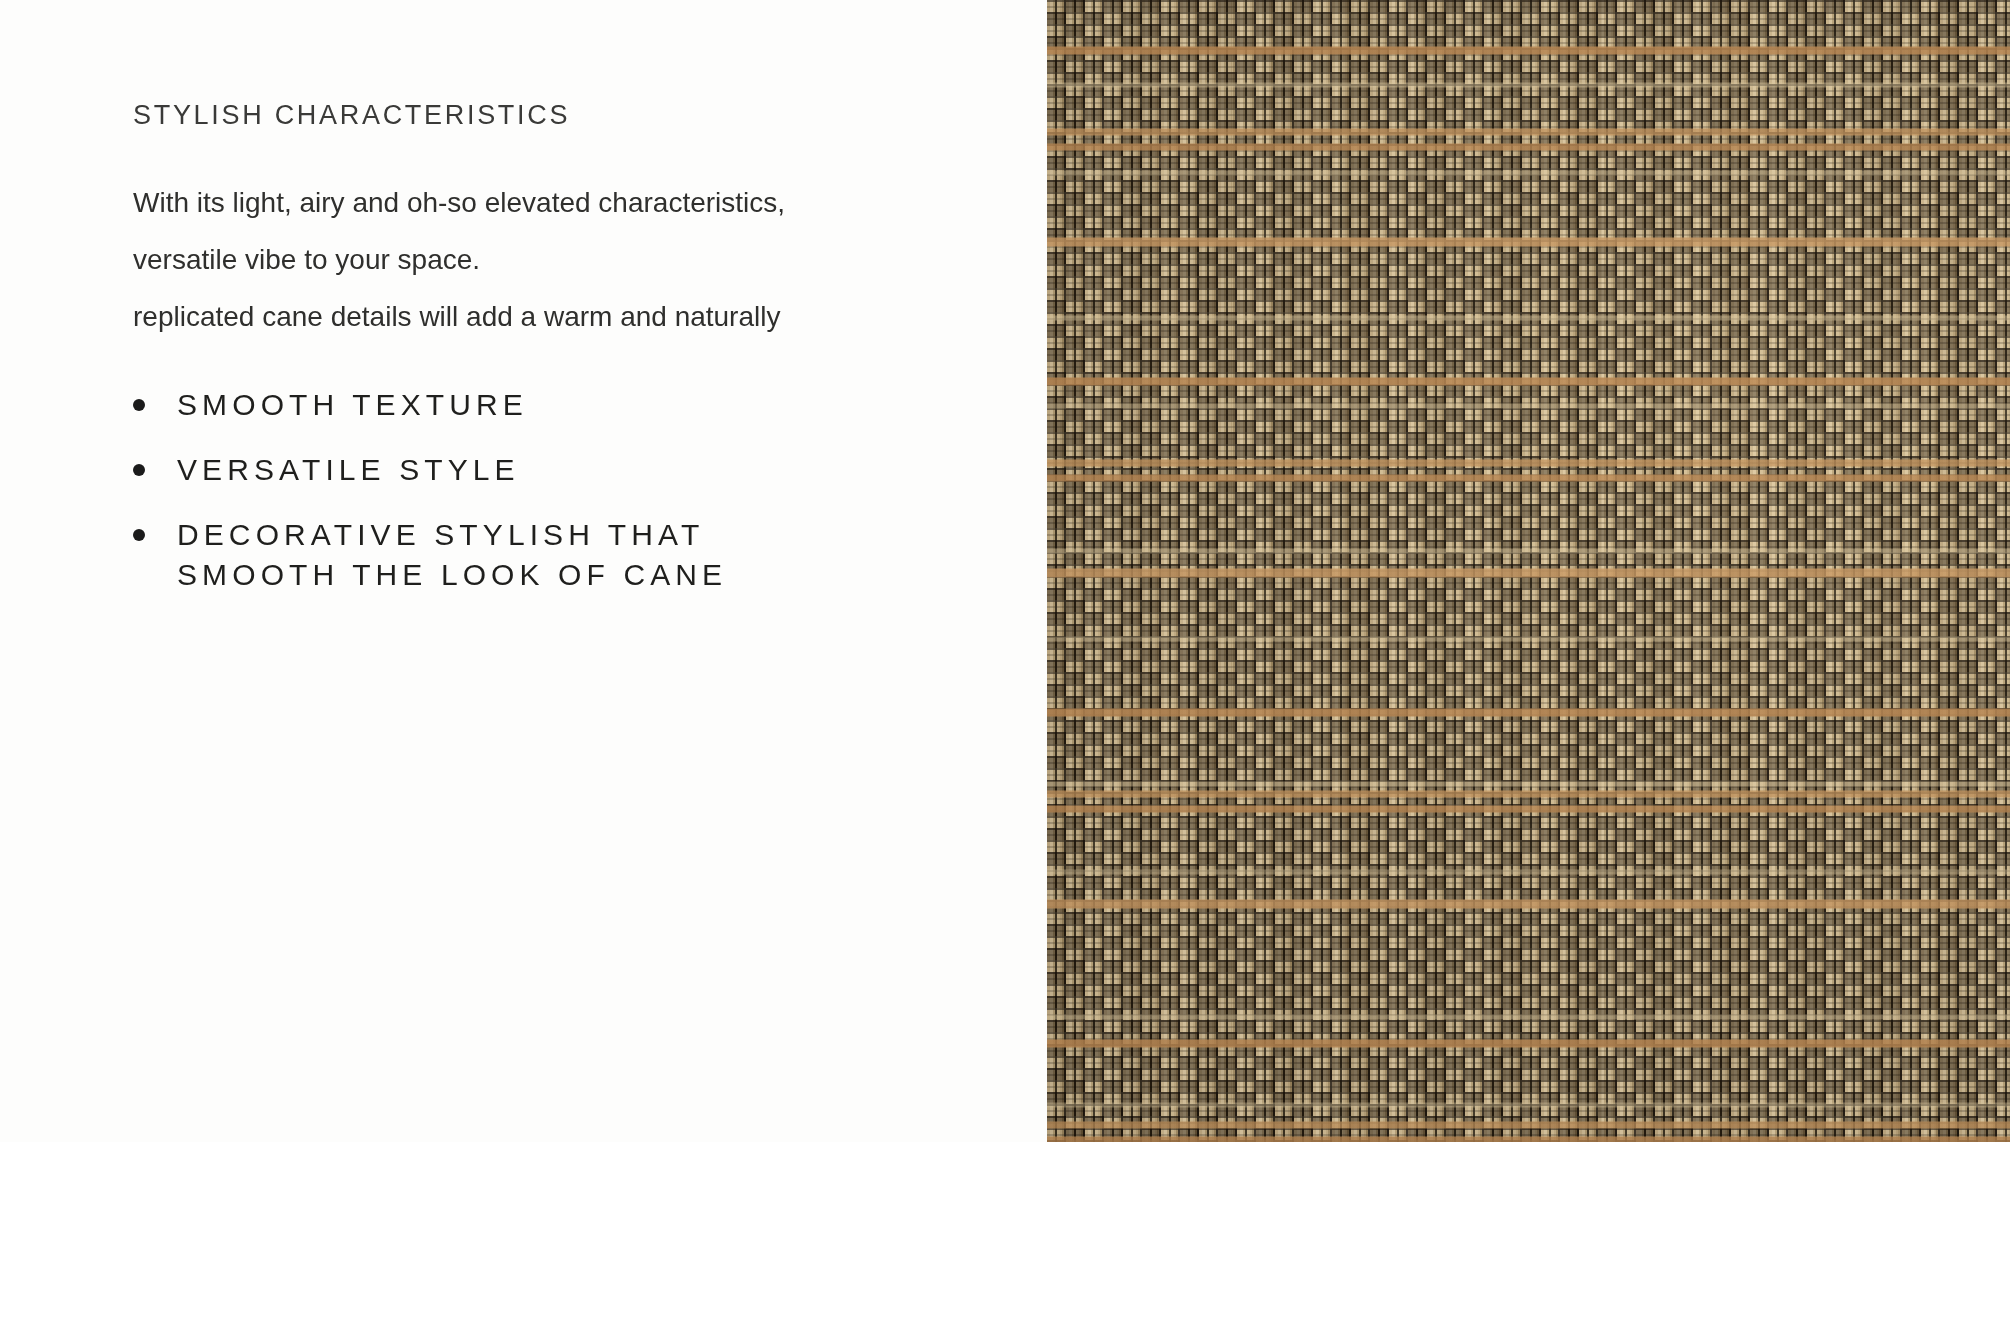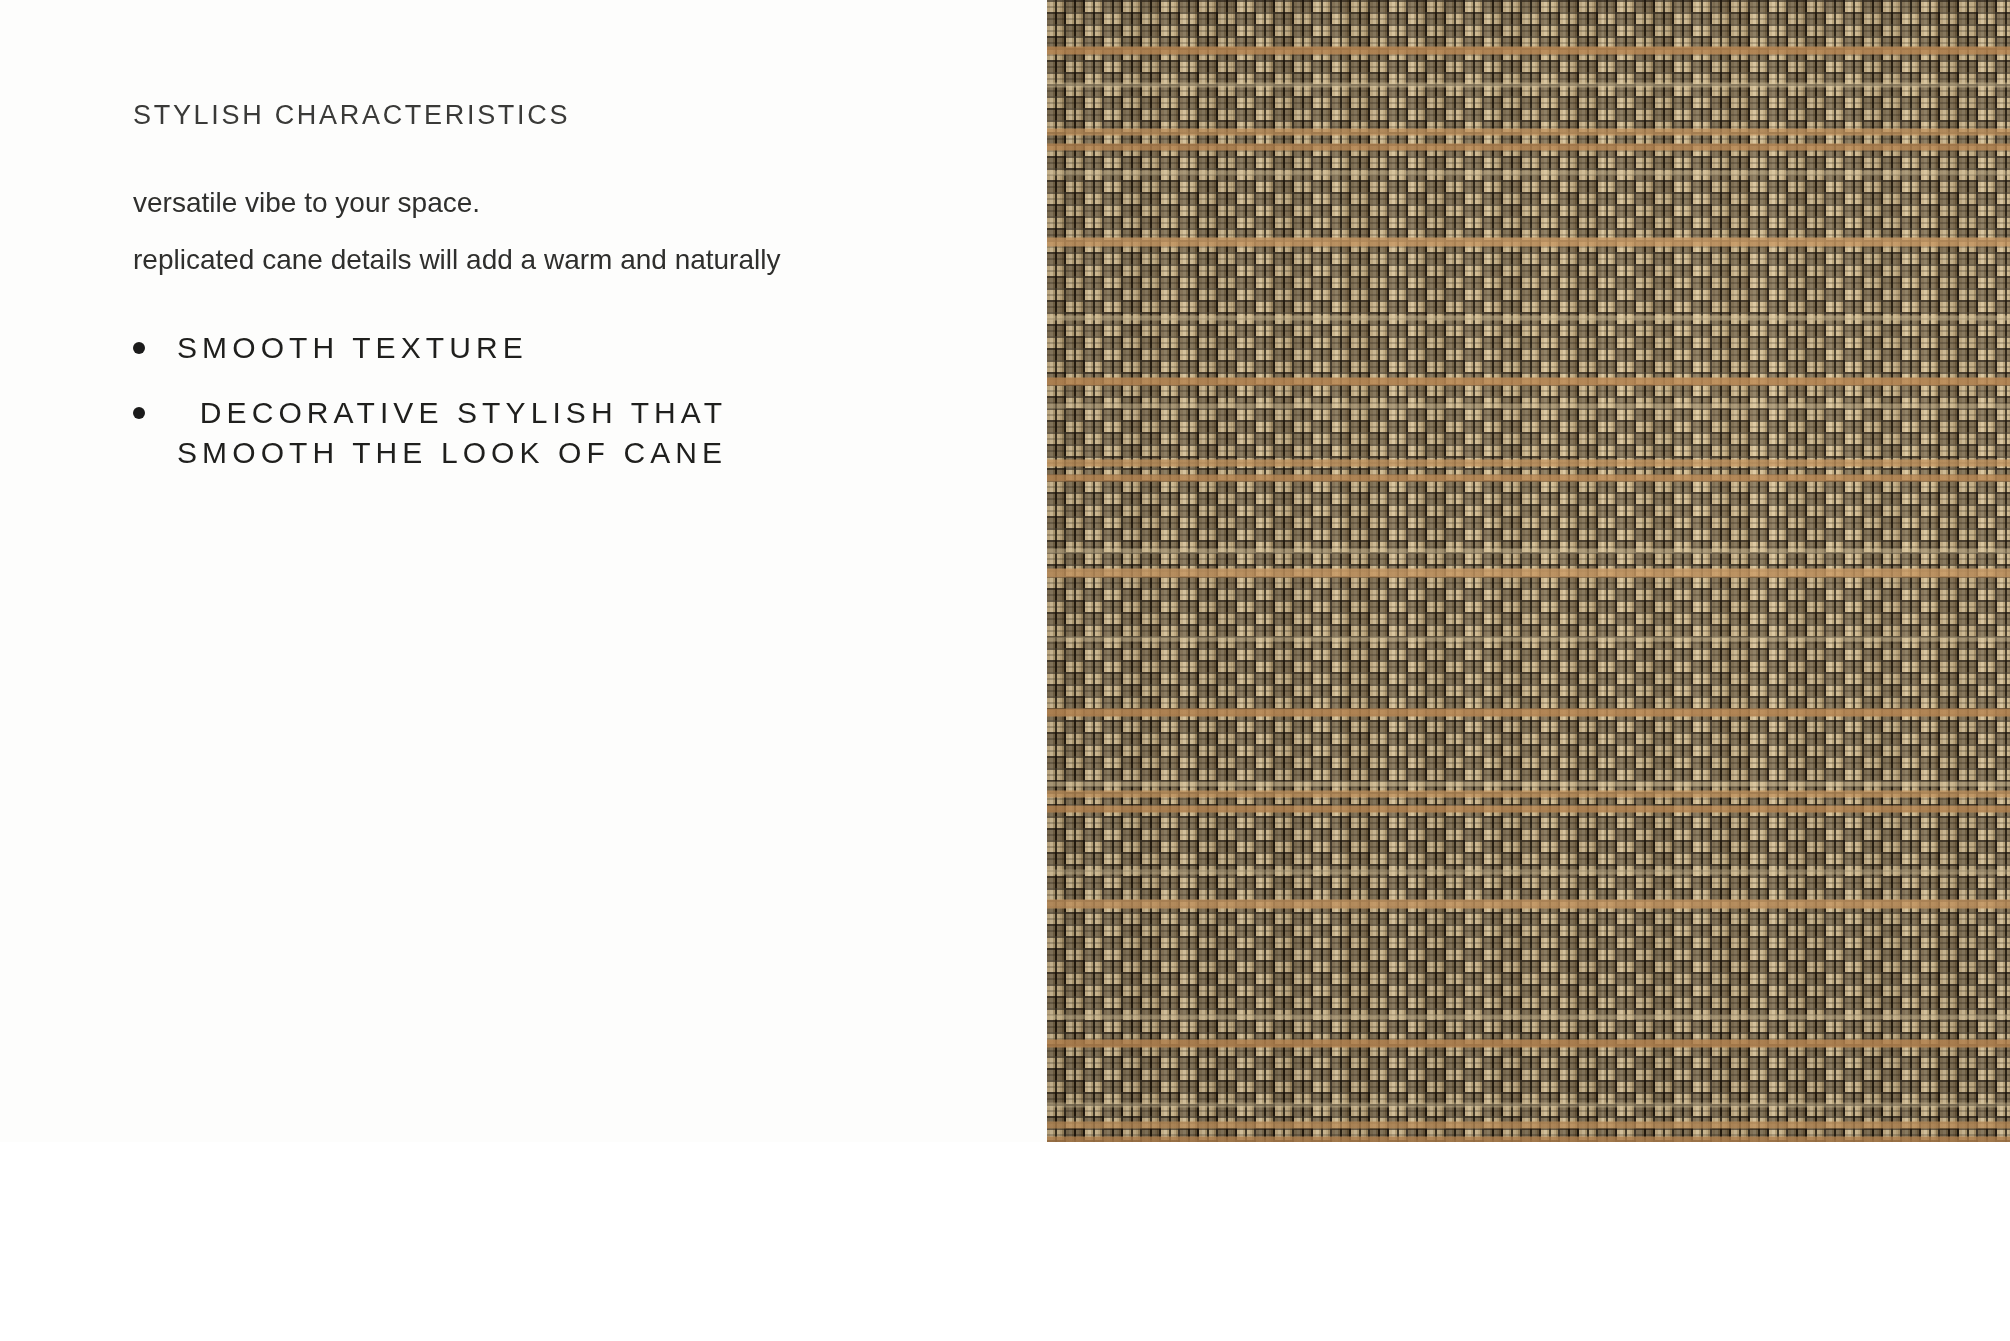--- a/index.html
+++ b/index.html
@@ -44,21 +44,20 @@
     font-size: 28px;
     line-height: 57px;
     font-weight: 400;
     color: #2f2f2d;
   }
   .lede .pline { display: block; }
   .features {
     list-style: none;
     margin: 40px 0 0 0;
     padding: 0;
-    text-align: right;
   }
   .feature {
     display: flex;
     align-items: flex-start;
     margin: 0 0 25px 0;
     font-size: 30px;
     line-height: 40px;
     letter-spacing: 0.17em;
     color: #1f1f1d;
   }
@@ -142,33 +141,40 @@
 <div class="page">
 
   <section class="content">
 
     <div class="eyebrow">STYLISH CHARACTERISTICS</div>
 
     <h1 class="title">
     </h1>
 
     <p class="lede">
+      <span class="pline">With its light, airy and oh-so elevated characteristics,</span>
       <span class="pline">versatile vibe to your space.</span>
       <span class="pline">replicated cane details will add a warm and naturally</span>
     </p>
 
     <ul class="features">
 
       <li class="feature">
         <span class="dot"></span>
         <span class="ftext">
           <span class="fline">SMOOTH TEXTURE</span>
         </span>
       </li>
 
+      <li class="feature">
+        <span class="dot"></span>
+        <span class="ftext">
+          <span class="fline">VERSATILE STYLE</span>
+        </span>
+      </li>
 
       <li class="feature">
         <span class="dot"></span>
         <span class="ftext">
           <span class="fline">DECORATIVE STYLISH THAT</span>
           <span class="fline">SMOOTH THE LOOK OF CANE</span>
         </span>
       </li>
 
     </ul>

